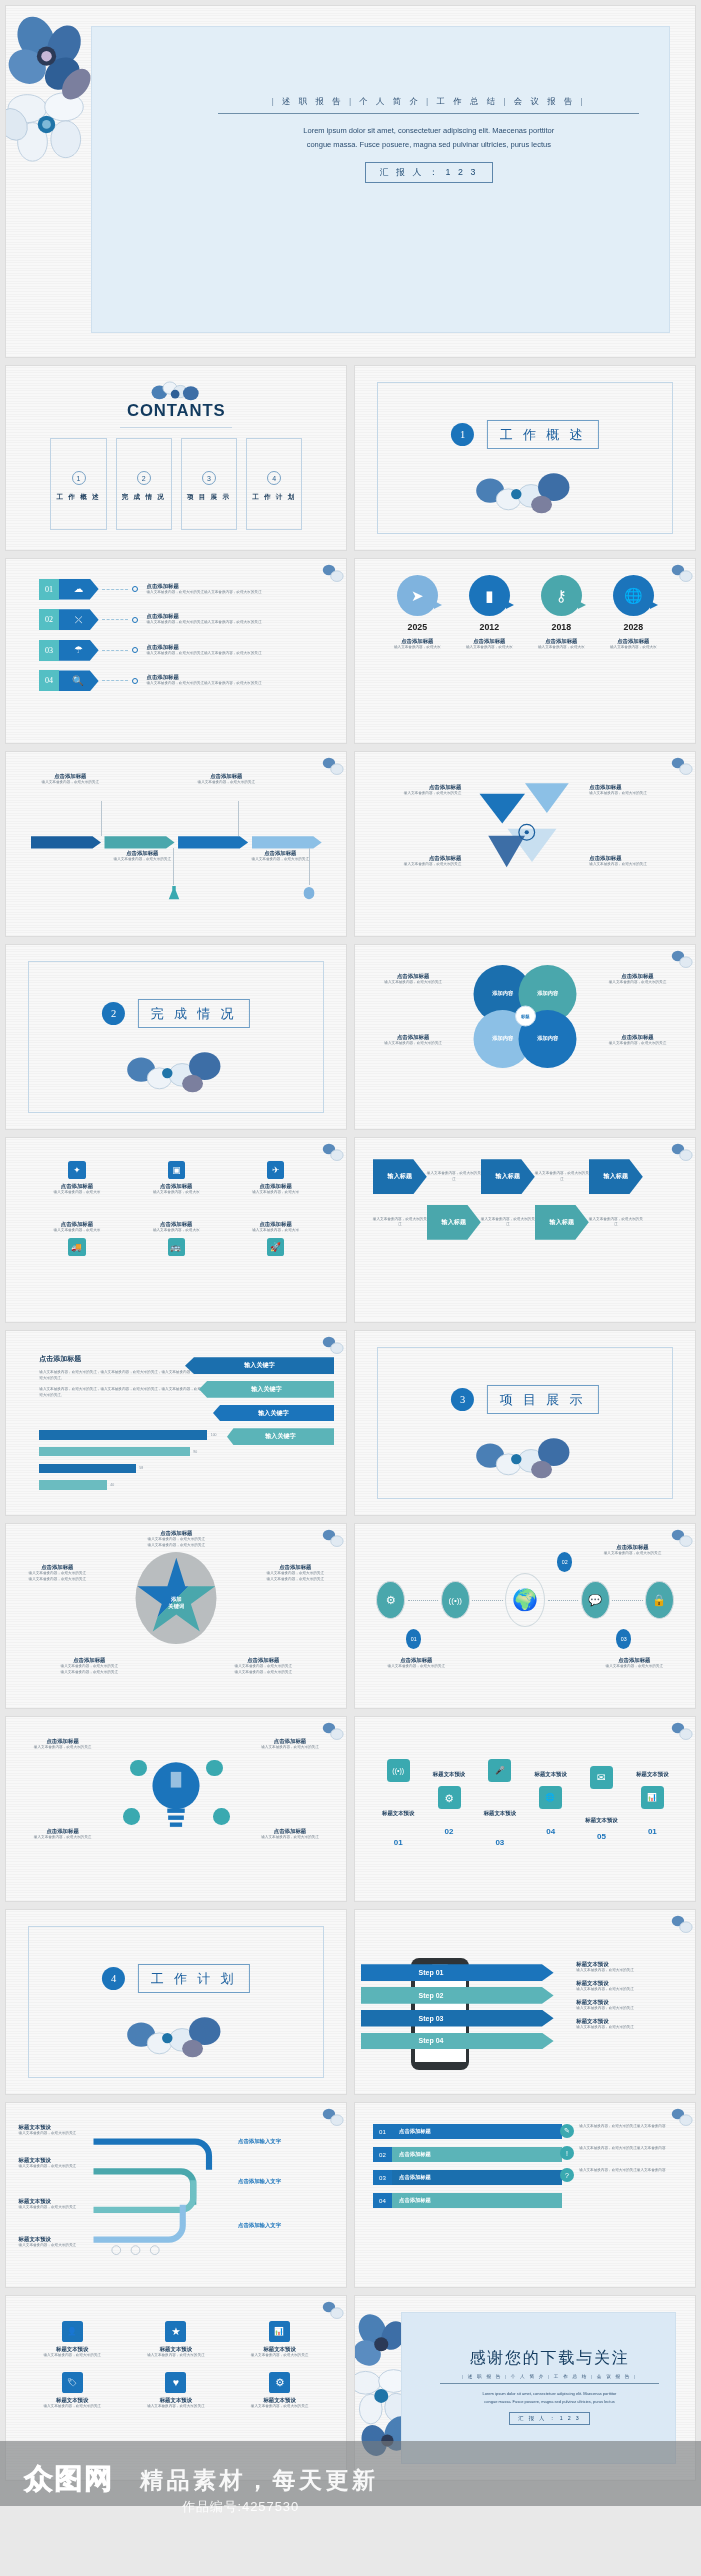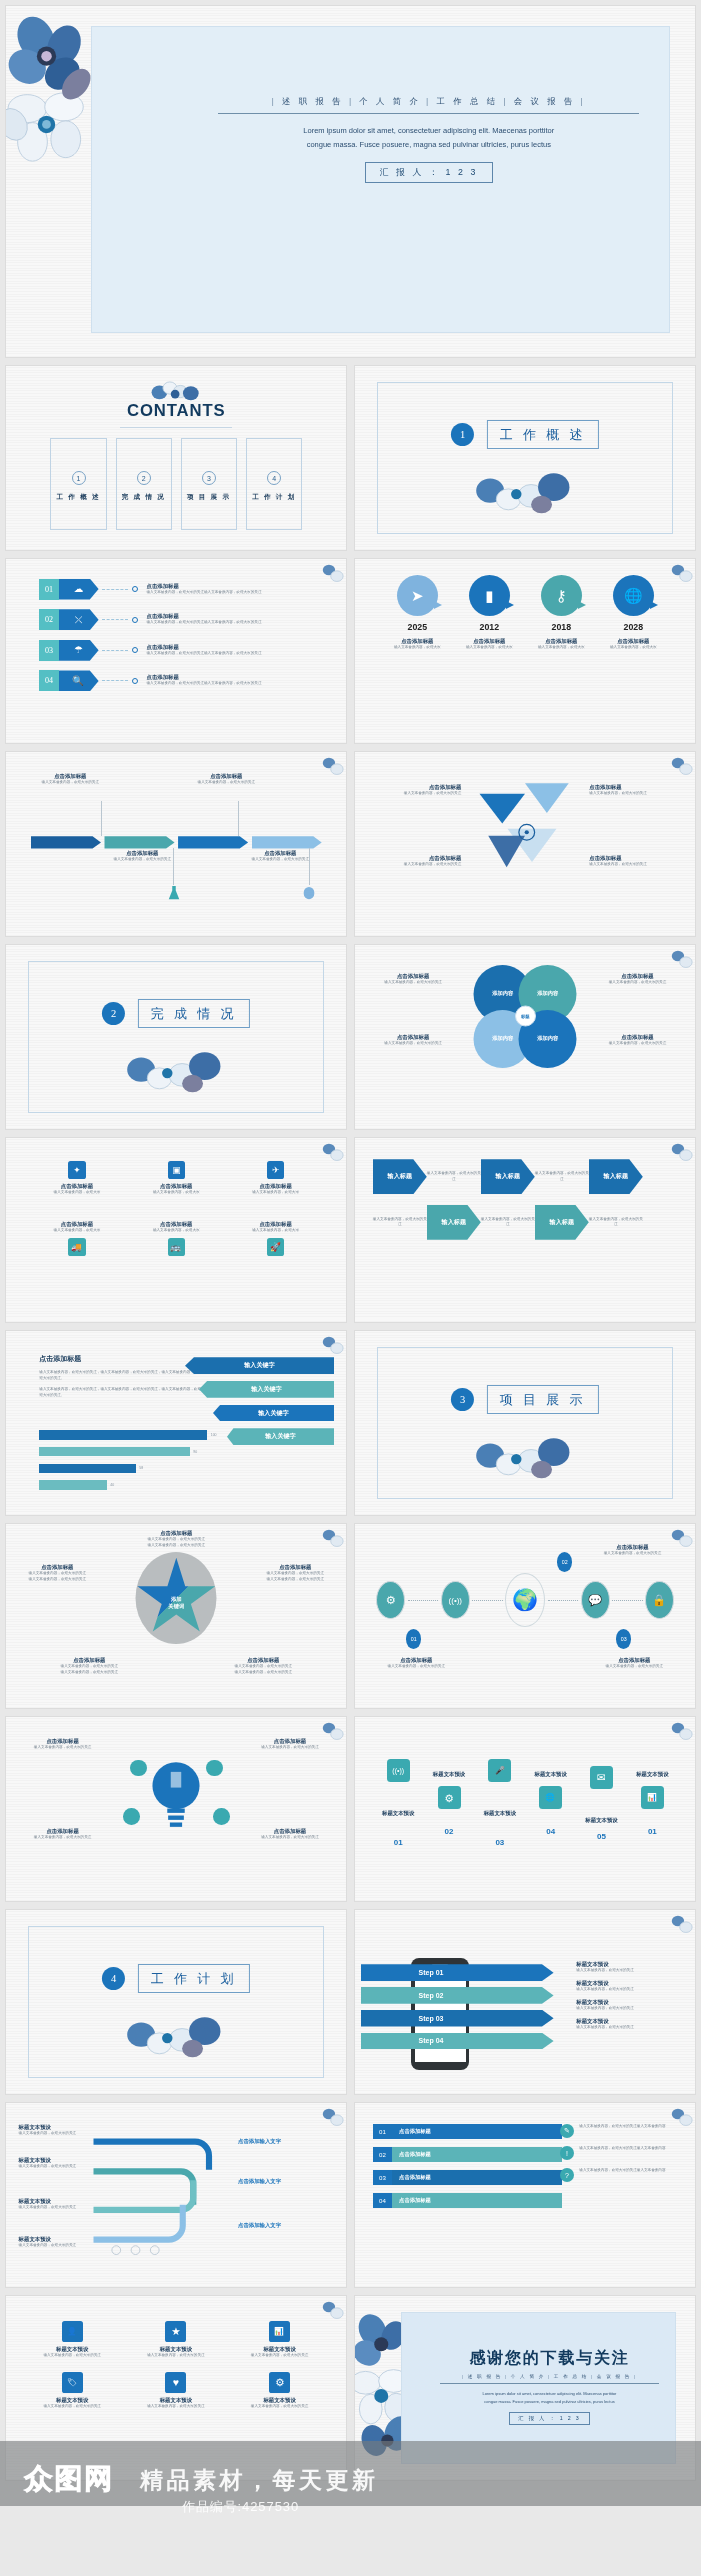--- a/index.html
+++ b/index.html
@@ -238,21 +238,21 @@
   .cards { position:absolute; left:21px; right:21px; top:24.6px; display:flex; flex-wrap:wrap; gap:12.3px 14px; }
   .card { width:calc(33.33% - 9.6px); }
   .card-sq {
     width:21px; height:21px; border-radius:2.6px; background:#1b74bb; margin:0 auto 4.4px;
     display:flex; align-items:center; justify-content:center; color:#fff; font-size:10.5px;
   }
 
   
   .thanks-card { position:absolute; left:46px; top:16px; right:19.3px; bottom:16px; background:#dbe9f5; border:0.9px solid #cfe0ee; }
   .thanks-inner { position:absolute; right:16px; top:35px; width:219px; text-align:center; }
-  .thanks-title { font-size:16px; color:#123a5e; font-weight:700; letter-spacing:1.8px; font-family:"Liberation Serif",serif; }
+  .thanks-title { font-size:16px; color:#123a5e; font-weight:400; letter-spacing:1.8px; font-family:"Liberation Serif",serif; }
   .thanks-sub { margin-top:4.4px; font-size:4.6px; color:#2b4d71; letter-spacing:1.8px; font-family:"Liberation Serif",serif; }
   .thanks-rule { margin:4.4px 0 6.1px; border-top:0.9px solid #6f8fa9; }
   .thanks-body { font-size:4px; color:#2d4f72; line-height:1.9; }
   .thanks-tag { display:inline-block; margin-top:7px; padding:1.8px 8.8px; border:0.9px solid #5d86ab; color:#1e4a73; font-size:5.3px; letter-spacing:1.8px; }
 
   
   .wm-band {
     position:absolute; left:0; right:0; top:2441px; height:65px;
     background:rgba(120,122,124,.62); z-index:40; pointer-events:none;
   }

